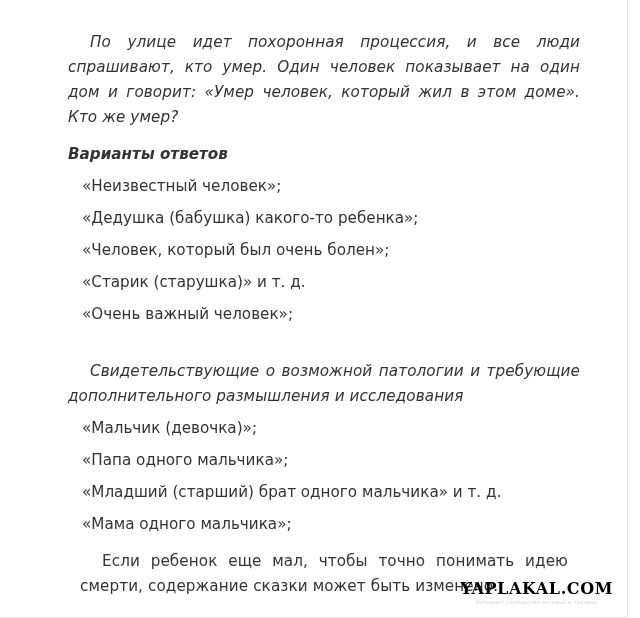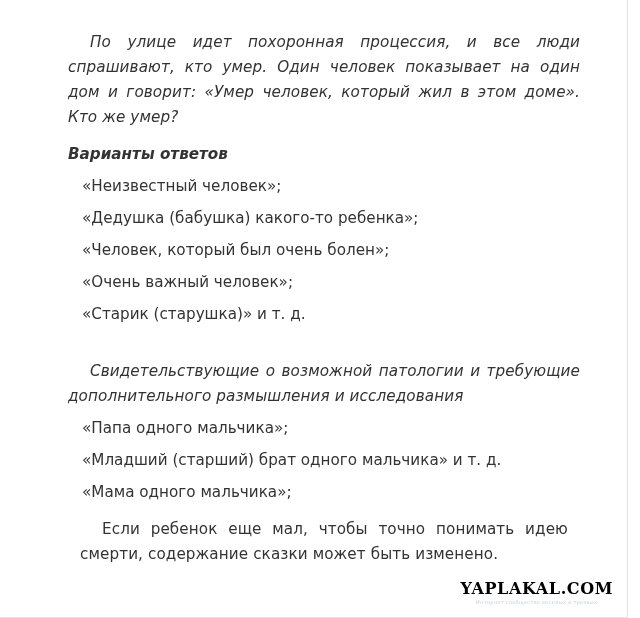--- a/index.html
+++ b/index.html
@@ -121,29 +121,30 @@
 
     <div class="gap-small"></div>
 
     <div class="answers-heading">Варианты ответов</div>
 
 
     <ul class="option-list">
       <li class="option-item">«Неизвестный человек»;</li>
       <li class="option-item">«Дедушка (бабушка) какого-то ребенка»;</li>
       <li class="option-item">«Человек, который был очень болен»;</li>
+      <li class="option-item">«Старик (старушка)» и т. д.</li>
       <li class="option-item">«Очень важный человек»;</li>
-      <li class="option-item">«Старик (старушка)» и т. д.</li>
     </ul>
 
     <div class="gap"></div>
 
     <p class="para">Свидетельствующие о возможной патологии и требующие дополнительного размышления и исследования</p>
 
     <ul class="option-list">
+      <li class="option-item">«Мальчик (девочка)»;</li>
       <li class="option-item">«Папа одного мальчика»;</li>
       <li class="option-item">«Младший (старший) брат одного мальчика» и т. д.</li>
       <li class="option-item">«Мама одного мальчика»;</li>
     </ul>
 
     <p class="para-upright">Если ребенок еще мал, чтобы точно понимать идею смерти, содержание сказки может быть изменено.</p>
 
   </div>
 
   <div class="watermark">

